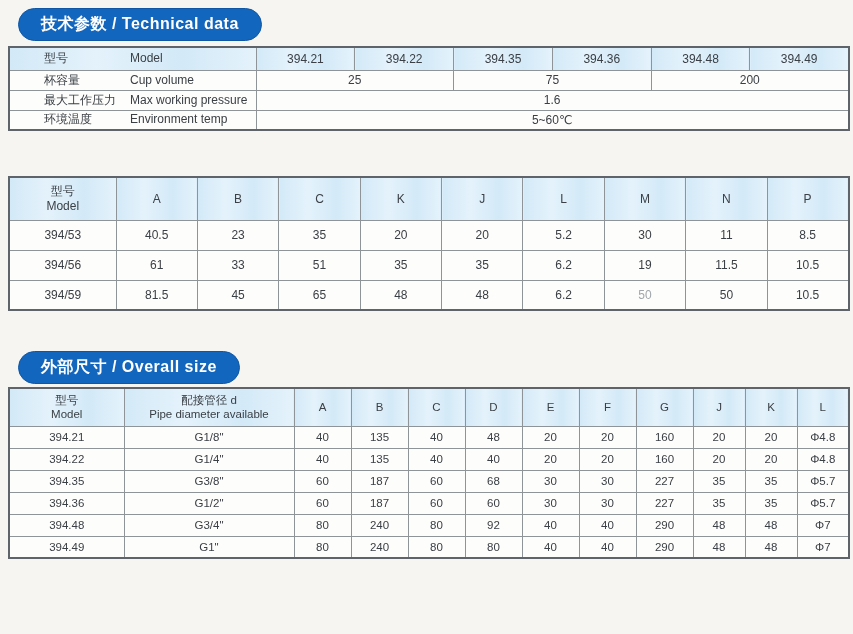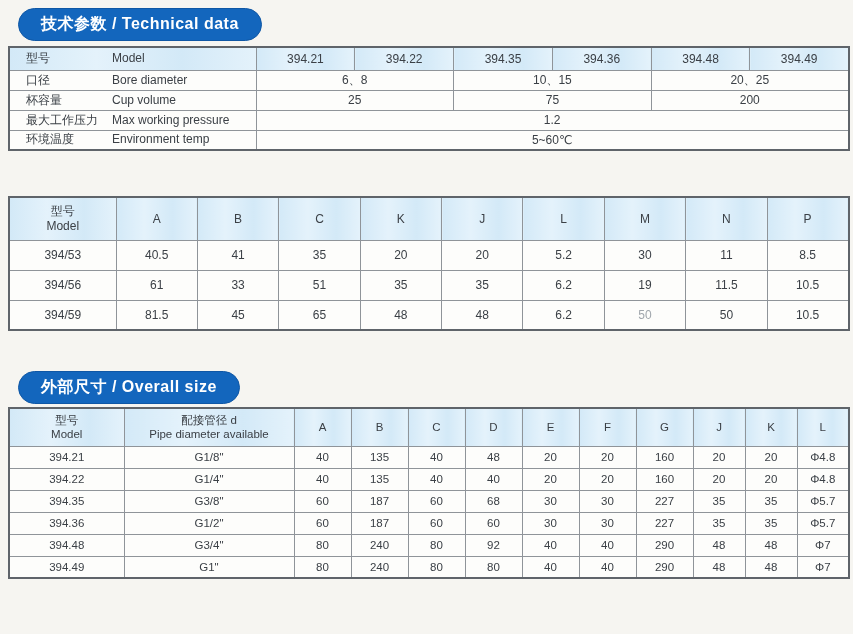--- a/index.html
+++ b/index.html
@@ -34,21 +34,21 @@
     border:1px solid var(--border);
     text-align:center;vertical-align:middle;
     font-size:12px;padding:0 2px;overflow:hidden;white-space:nowrap;
   }
   tr.head td{
     background:linear-gradient(90deg,var(--header-tint) 0%,var(--header-tint2) 35%,var(--header-tint) 70%,var(--header-tint2) 100%);
   }
   
   .t1 tr.head td{height:23px;}
   .t1 td{height:20px;}
-  .t1 .label-cell{text-align:left;padding-left:16px;}
+  .t1 .label-cell{text-align:left;padding-left:34px;}
   .t1 .label-cell .cn{display:inline-block;width:86px;font-size:12px;}
   .t1 .label-cell .en{font-size:12px;}
   
   .t2 tr.head td{height:43px;}
   .t2 td{height:30px;}
   
   .t3 tr.head td{height:38px;}
   .t3 td{height:22px;font-size:11.5px;}
   .two-line{line-height:1.25;white-space:normal;}
   .faded{color:var(--faded-text);}
@@ -74,34 +74,28 @@
           <tr class="head">
             <td class="label-cell"><span class="cn">型号</span><span class="en">Model</span></td>
             <td>394.21</td>
             <td>394.22</td>
             <td>394.35</td>
             <td>394.36</td>
             <td>394.48</td>
             <td>394.49</td>
           </tr>
           <tr>
-            <td class="label-cell"><span class="cn">口径</span><span class="en">Bore diameter</span></td>
-            <td colspan="2">6、8</td>
-            <td colspan="2">10、15</td>
-            <td colspan="2">20、25</td>
-          </tr>
-          <tr>
             <td class="label-cell"><span class="cn">杯容量</span><span class="en">Cup volume</span></td>
             <td colspan="2">25</td>
             <td colspan="2">75</td>
             <td colspan="2">200</td>
           </tr>
           <tr>
             <td class="label-cell"><span class="cn">最大工作压力</span><span class="en">Max working pressure</span></td>
-            <td colspan="6">1.2</td>
+            <td colspan="6">1.6</td>
           </tr>
           <tr>
             <td class="label-cell"><span class="cn">环境温度</span><span class="en">Environment temp</span></td>
             <td colspan="6">5~60℃</td>
           </tr>
         </tbody>
     </table>
   </section>
 
   <section class="sec2">
@@ -123,21 +117,21 @@
             <td>K</td>
             <td>J</td>
             <td>L</td>
             <td>M</td>
             <td>N</td>
             <td>P</td>
           </tr>
           <tr>
             <td>394/53</td>
             <td>40.5</td>
-            <td>41</td>
+            <td>23</td>
             <td>35</td>
             <td>20</td>
             <td>20</td>
             <td>5.2</td>
             <td>30</td>
             <td>11</td>
             <td>8.5</td>
           </tr>
           <tr>
             <td>394/56</td>

